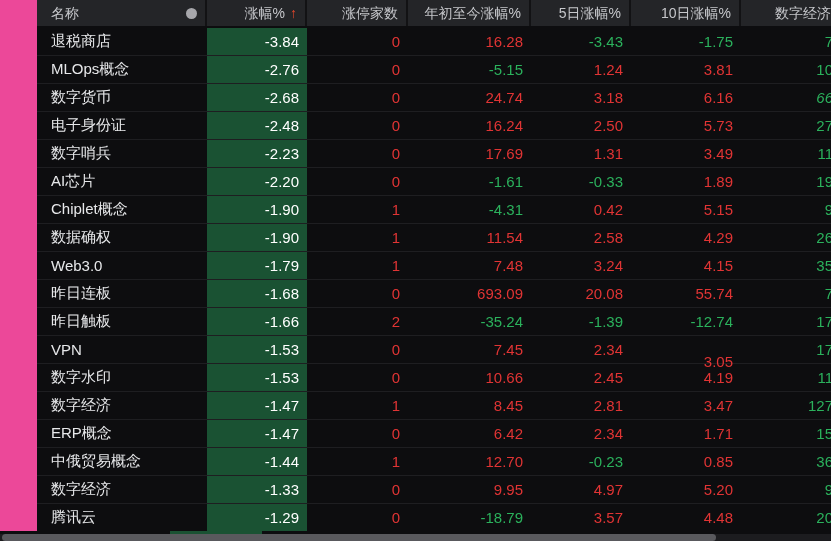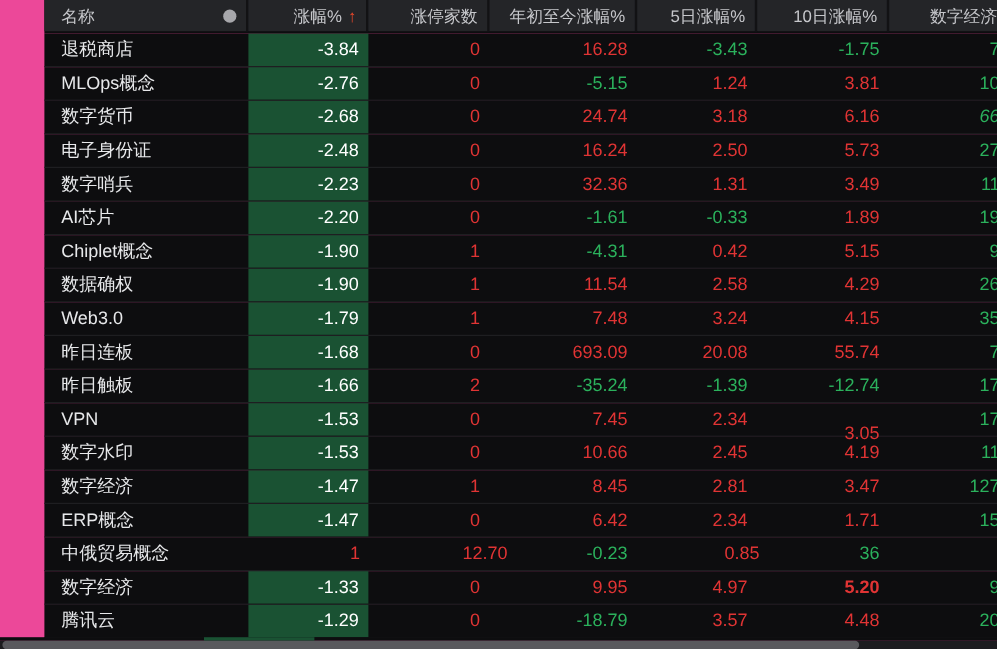--- a/index.html
+++ b/index.html
@@ -138,21 +138,21 @@
         <div class="cell c3 num-cell" style="color: rgb(224, 52, 52);">16.24</div>
         <div class="cell c4 num-cell" style="color: rgb(224, 52, 52);">2.50</div>
         <div class="cell c5 num-cell" style="color: rgb(224, 52, 52);">5.73</div>
         <div class="cell c6 num-cell" style="color: rgb(43, 177, 92);">27</div>
         <div class="cell c7"></div>
       </div>
       <div class="row">
         <div class="cell c0 name-cell">数字哨兵</div>
         <div class="cell c1 num-cell change-cell">-2.23</div>
         <div class="cell c2 num-cell" style="color: rgb(224, 52, 52);">0</div>
-        <div class="cell c3 num-cell" style="color: rgb(224, 52, 52);">32.36</div>
+        <div class="cell c3 num-cell" style="color: rgb(224, 52, 52);">17.69</div>
         <div class="cell c4 num-cell" style="color: rgb(224, 52, 52);">1.31</div>
         <div class="cell c5 num-cell" style="color: rgb(224, 52, 52);">3.49</div>
         <div class="cell c6 num-cell" style="color: rgb(43, 177, 92);">11</div>
         <div class="cell c7"></div>
       </div>
       <div class="row">
         <div class="cell c0 name-cell">AI芯片</div>
         <div class="cell c1 num-cell change-cell">-2.20</div>
         <div class="cell c2 num-cell" style="color: rgb(224, 52, 52);">0</div>
         <div class="cell c3 num-cell" style="color: rgb(43, 177, 92);">-1.61</div>
@@ -246,34 +246,35 @@
         <div class="cell c1 num-cell change-cell">-1.47</div>
         <div class="cell c2 num-cell" style="color: rgb(224, 52, 52);">0</div>
         <div class="cell c3 num-cell" style="color: rgb(224, 52, 52);">6.42</div>
         <div class="cell c4 num-cell" style="color: rgb(224, 52, 52);">2.34</div>
         <div class="cell c5 num-cell" style="color: rgb(224, 52, 52);">1.71</div>
         <div class="cell c6 num-cell" style="color: rgb(43, 177, 92);">15</div>
         <div class="cell c7"></div>
       </div>
       <div class="row">
         <div class="cell c0 name-cell">中俄贸易概念</div>
+        <div class="cell c1 num-cell change-cell">-1.44</div>
         <div class="cell c2 num-cell" style="color: rgb(224, 52, 52);">1</div>
         <div class="cell c3 num-cell" style="color: rgb(224, 52, 52);">12.70</div>
         <div class="cell c4 num-cell" style="color: rgb(43, 177, 92);">-0.23</div>
         <div class="cell c5 num-cell" style="color: rgb(224, 52, 52);">0.85</div>
         <div class="cell c6 num-cell" style="color: rgb(43, 177, 92);">36</div>
         <div class="cell c7"></div>
       </div>
       <div class="row">
         <div class="cell c0 name-cell">数字经济</div>
         <div class="cell c1 num-cell change-cell">-1.33</div>
         <div class="cell c2 num-cell" style="color: rgb(224, 52, 52);">0</div>
         <div class="cell c3 num-cell" style="color: rgb(224, 52, 52);">9.95</div>
         <div class="cell c4 num-cell" style="color: rgb(224, 52, 52);">4.97</div>
-        <div class="cell c5 num-cell" style="color: rgb(224, 52, 52); font-weight: bold;">5.20</div>
+        <div class="cell c5 num-cell" style="color: rgb(224, 52, 52);">5.20</div>
         <div class="cell c6 num-cell" style="color: rgb(43, 177, 92);">9</div>
         <div class="cell c7"></div>
       </div>
       <div class="row">
         <div class="cell c0 name-cell">腾讯云</div>
         <div class="cell c1 num-cell change-cell">-1.29</div>
         <div class="cell c2 num-cell" style="color: rgb(224, 52, 52);">0</div>
         <div class="cell c3 num-cell" style="color: rgb(43, 177, 92);">-18.79</div>
         <div class="cell c4 num-cell" style="color: rgb(224, 52, 52);">3.57</div>
         <div class="cell c5 num-cell" style="color: rgb(224, 52, 52);">4.48</div>

